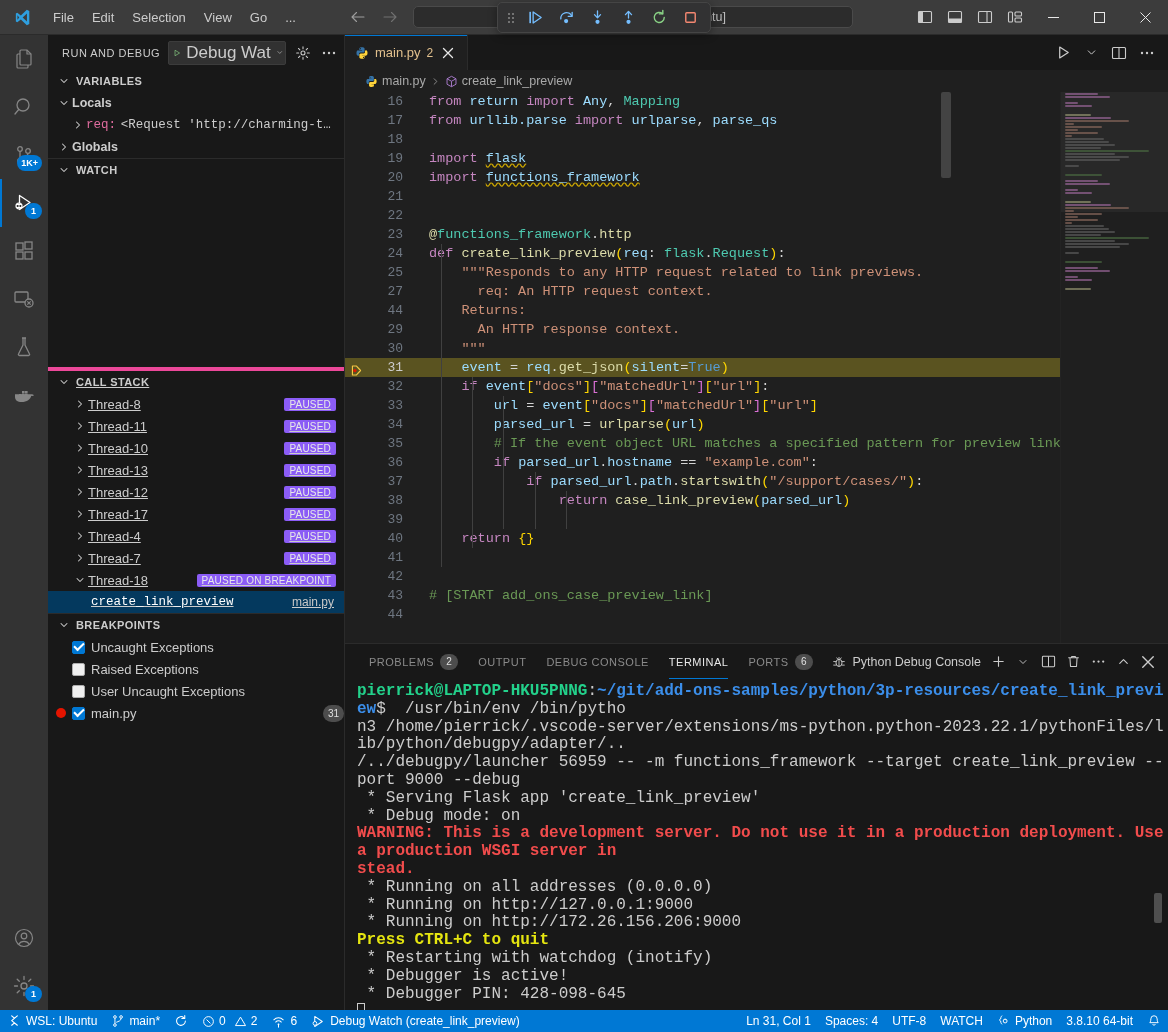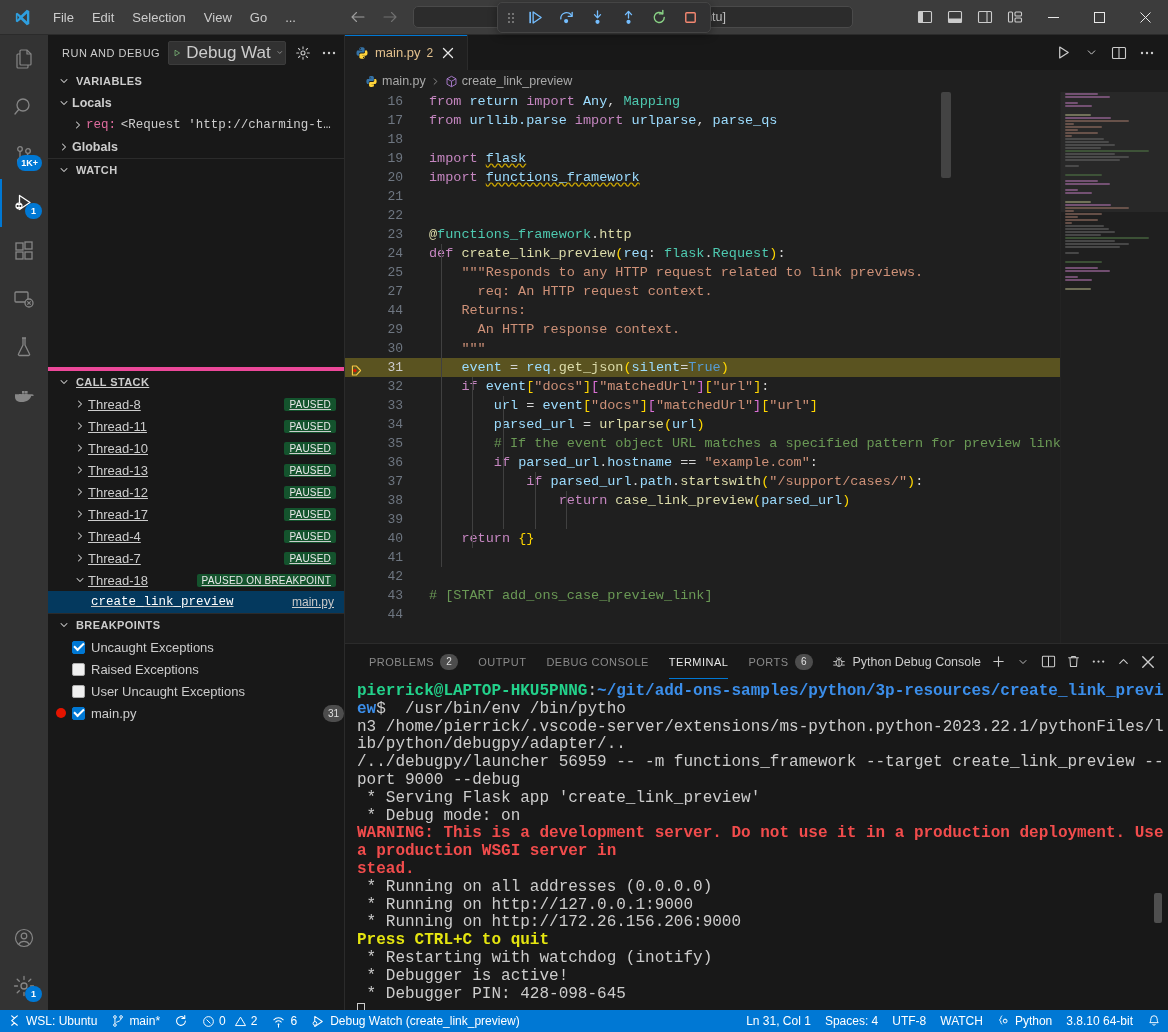--- a/index.html
+++ b/index.html
@@ -99,21 +99,21 @@
 
   .watch-pane { border-top: 1px solid #2b2b2b; }
   .watch-empty { height: 186px; }
 
   .callstack-pane { border-top: 4px solid #ec4899; text-decoration: underline; }
   .cs-row {
     height: 22px; display: flex; align-items: center; font-size: 13px; padding-right: 8px; white-space: nowrap;
   }
   .cs-label { color: #cccccc; }
   .cs-state {
-    margin-left: auto; background: #14532d; color: #e8e8e8; font-size: 10px;
+    margin-left: auto; background: #8b5cf6; color: #e8e8e8; font-size: 10px;
     padding: 1px 5px; border-radius: 2px; letter-spacing: .2px; white-space: nowrap;
   }
   .cs-frame {
     height: 22px; display: flex; align-items: center; background: #04395e;
     padding-left: 43px; padding-right: 10px; font-size: 13px;
   }
   .cs-frame-name { color: #ffffff; font-family: "Liberation Mono", monospace; font-size: 12.5px; }
   .cs-frame-file { margin-left: auto; color: #c8c8c8; font-size: 12px; }
 
   .bp-pane { border-top: 1px solid #2b2b2b; }

